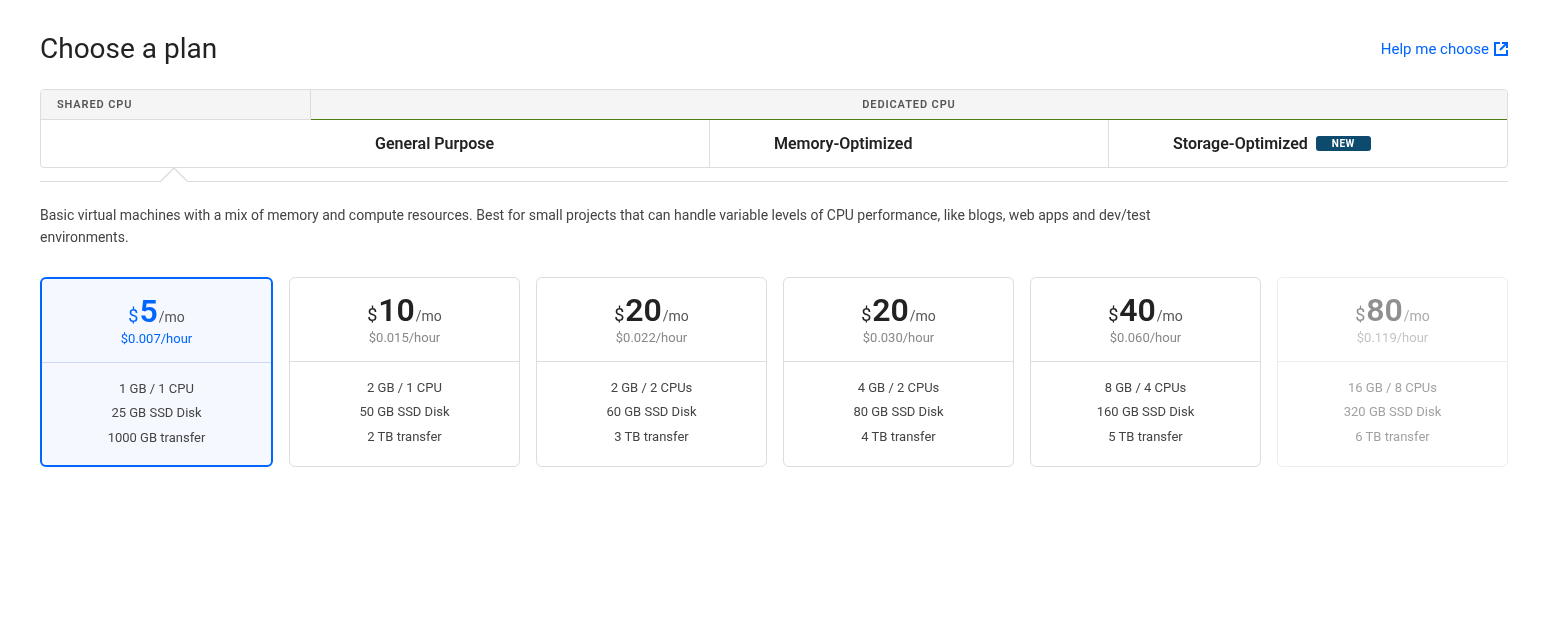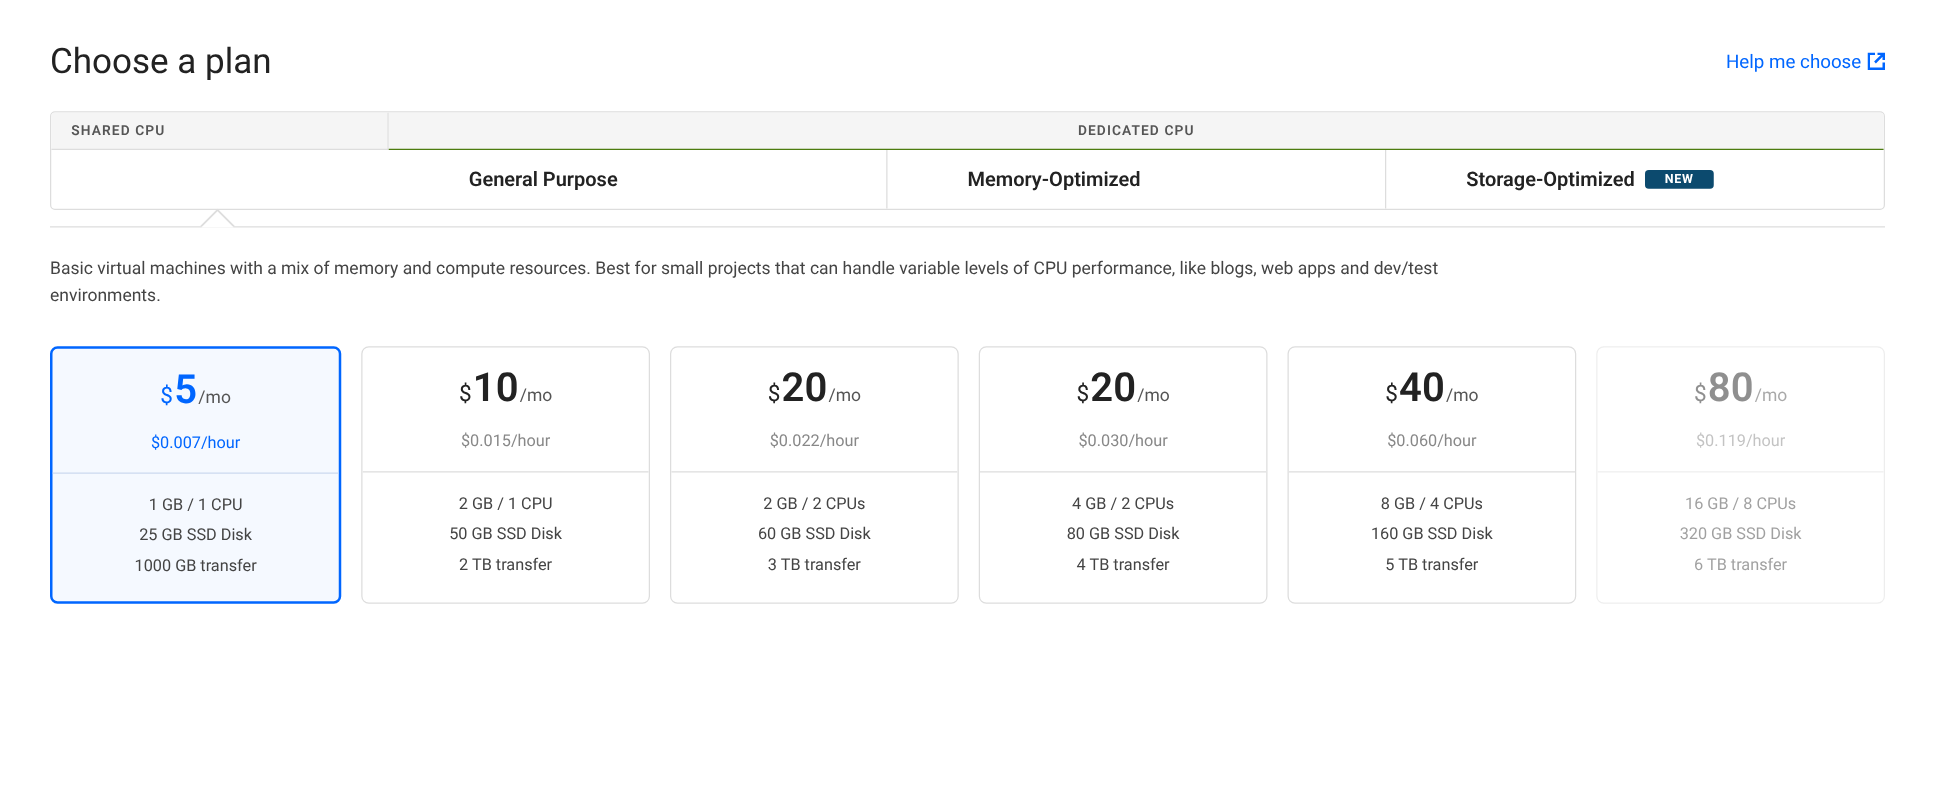--- a/index.html
+++ b/index.html
@@ -228,21 +228,21 @@
 
     .price-period {
       font-size: 14px;
       color: #555;
       font-weight: 400;
     }
 
     .price-hourly {
       font-size: 13px;
       color: #888;
-      margin-top: 20px;
+      margin-top: 4px;
     }
 
     .price-hourly.selected-hourly {
       color: #0066ff;
     }
 
     .card-specs {
       padding: 14px 12px;
       text-align: center;
       font-size: 13px;

